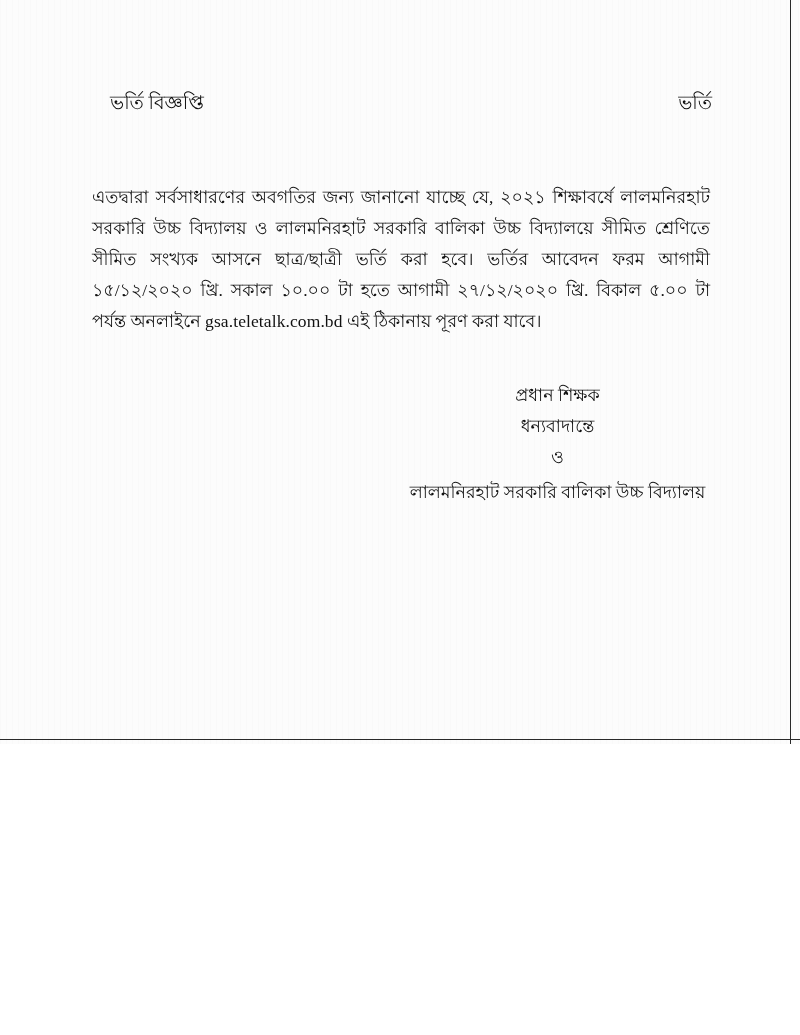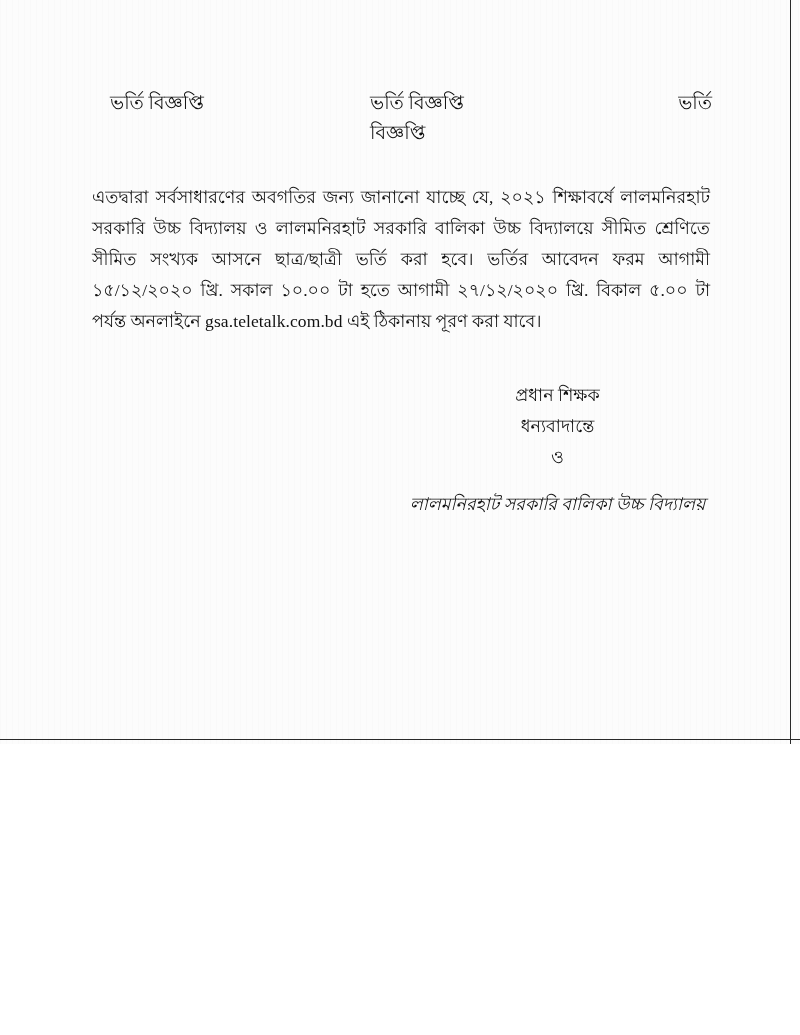--- a/index.html
+++ b/index.html
@@ -101,35 +101,33 @@
     font-family: "Liberation Serif", "DejaVu Serif", serif;
     font-size: 17.5px;
     line-height: 31px;
     color: #111111;
   }
   .sig-line {
     display: block;
   }
   #sig-school-2 {
     width: 300px;
-    margin: 16px auto;
-    font-style: italic;
+    margin: 4px auto;
   }
 </style>
 </head>
 <body>
 
 <div id="page">
 
   <div id="edge-right"></div>
   <div id="edge-bottom"></div>
 
   <div id="header-row">
     <div class="header-title" id="header-title-1">ভর্তি বিজ্ঞপ্তি</div>
-    <div class="header-title" id="header-title-2">ভর্তি বিজ্ঞপ্তি বিজ্ঞপ্তি</div>
     <div class="header-title" id="header-title-3">ভর্তি</div>
   </div>
 
   <div id="body-paragraph"><span>এতদ্বারা সর্বসাধারণের অবগতির জন্য জানানো যাচ্ছে যে, ২০২১ শিক্ষাবর্ষে লালমনিরহাট সরকারি উচ্চ বিদ্যালয় ও লালমনিরহাট সরকারি বালিকা উচ্চ বিদ্যালয়ে সীমিত শ্রেণিতে সীমিত সংখ্যক আসনে ছাত্র/ছাত্রী ভর্তি করা হবে। ভর্তির আবেদন ফরম আগামী ১৫/১২/২০২০ খ্রি. সকাল ১০.০০ টা হতে আগামী ২৭/১২/২০২০ খ্রি. বিকাল ৫.০০ টা পর্যন্ত অনলাইনে </span><span class="url">gsa.teletalk.com.bd</span><span> এই ঠিকানায় পূরণ করা যাবে।</span></div>
 
   <div id="signature-block">
     <span class="sig-line">প্রধান শিক্ষক</span>
     <span class="sig-line">ধন্যবাদান্তে</span>
     <span class="sig-line">ও</span>
     <span class="sig-line" id="sig-school-2">লালমনিরহাট সরকারি বালিকা উচ্চ বিদ্যালয়</span>

